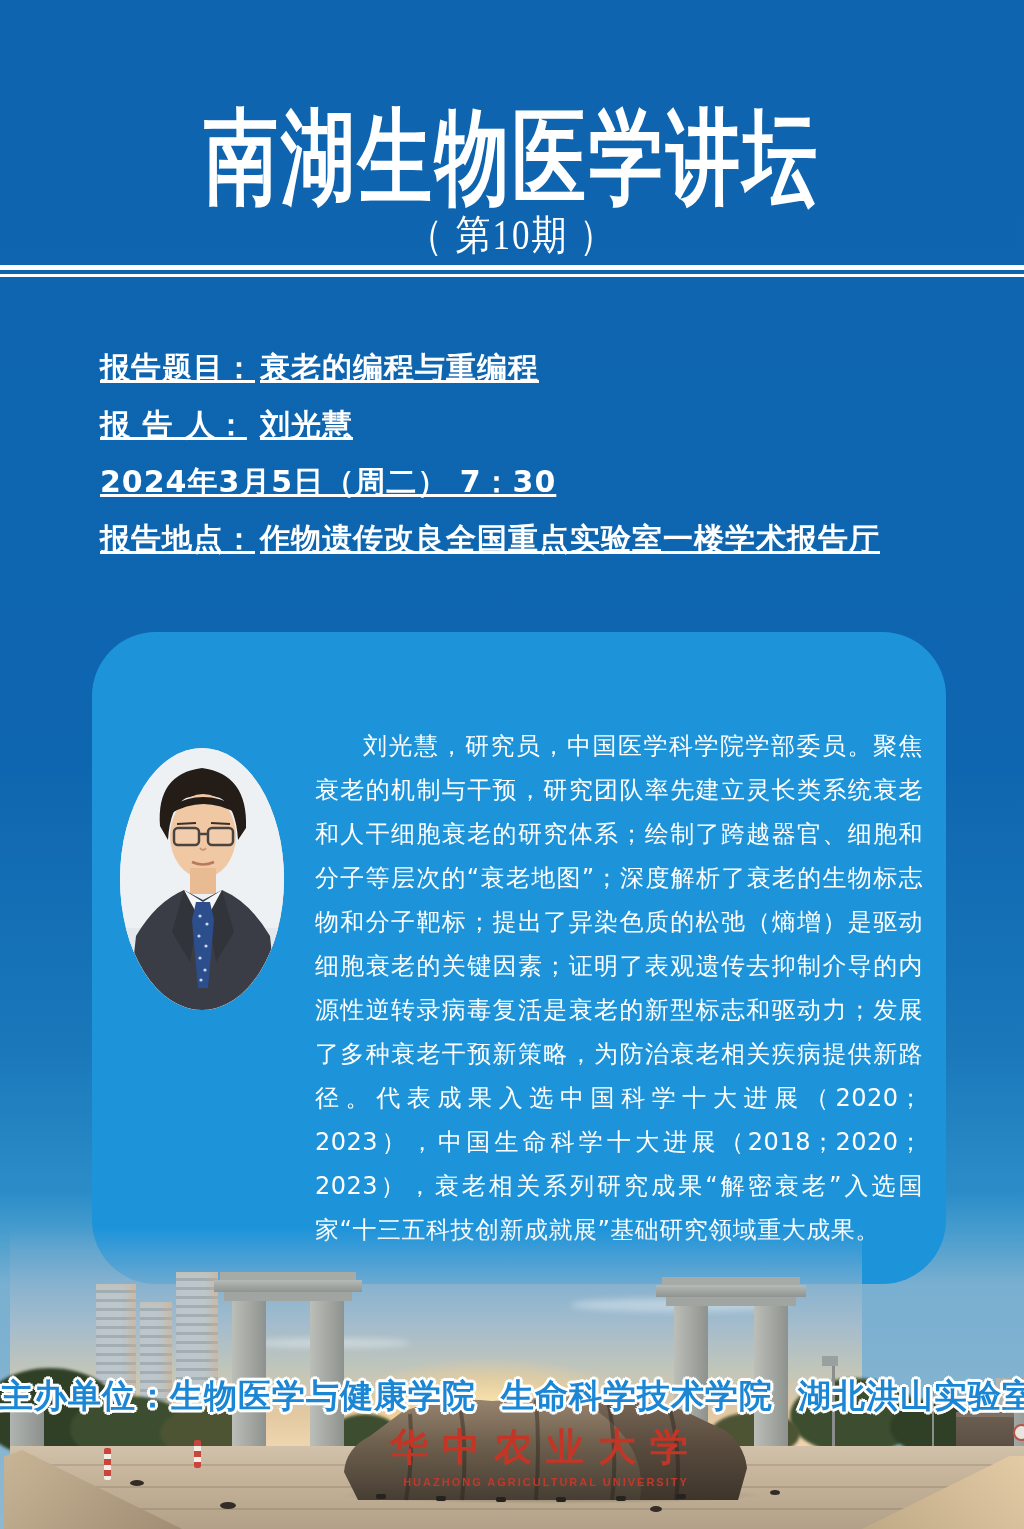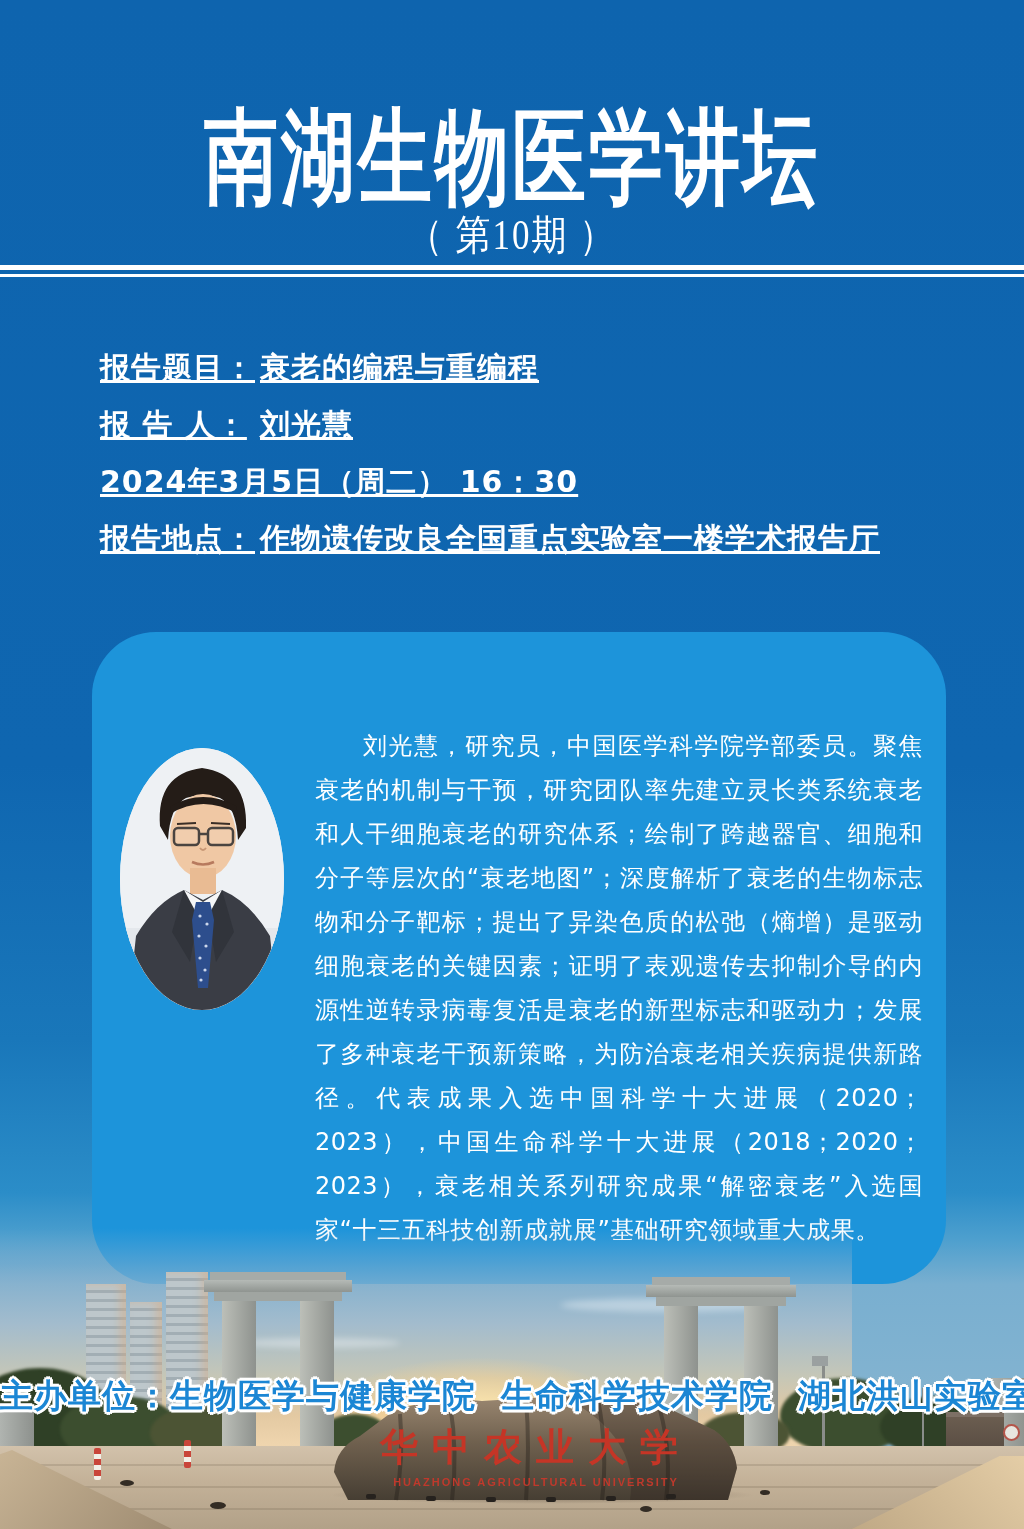--- a/index.html
+++ b/index.html
@@ -38,21 +38,21 @@
     position:absolute;left:28px;top:116px;width:164px;height:262px;
     border-radius:50%;overflow:hidden;background:#eef1f4;
   }
   .bio-text{
     position:absolute;left:223px;top:92px;width:608px;
     color:#fff;font-size:24px;line-height:44px;text-align:justify;
     text-indent:2em;letter-spacing:.5px;
   }
   
   .campus{
-    position:absolute;left:0;top:1228px;width:852px;height:301px;
+    position:absolute;left:10px;top:1228px;width:852px;height:301px;
     background:linear-gradient(180deg,rgba(64,154,206,0) 0%,rgba(122,172,206,.55) 12%,#a3bccd 32%,#c7c7b6 50%,#e3c9a2 62%,#efd5ae 72%,#e9cda5 76%,#dfc29a 80%);
   }
   .campus *{position:absolute;}
   .cloud{background:rgba(255,255,255,.35);border-radius:50%;filter:blur(3px);}
   .sun-glow{
     left:330px;top:130px;width:300px;height:110px;border-radius:50%;
     background:radial-gradient(ellipse at center,rgba(255,236,180,.95) 0%,rgba(255,212,140,.45) 45%,rgba(255,212,140,0) 72%);
   }
   .building{background:repeating-linear-gradient(180deg,#bdc7cb 0 6px,#a2aeb4 6px 9px);box-shadow:inset -6px 0 8px rgba(214,170,130,.5);}
   .tree{background:#3c4e2f;border-radius:50%;filter:blur(1.5px);}
@@ -109,21 +109,21 @@
   <div class="info-block">
     <div class="info-row">
       <span class="info-label">报告题目：</span>
       <span class="info-value">衰老的编程与重编程</span>
     </div>
     <div class="info-row">
       <span class="info-label">报 告 人：</span>
       <span class="info-value">刘光慧</span>
     </div>
     <div class="info-row">
-      <span class="info-value">2024年3月5日（周二） 16：30</span>
+      <span class="info-value">2024年3月5日（周二） 7：30</span>
     </div>
     <div class="info-row">
       <span class="info-label">报告地点：</span>
       <span class="info-value">作物遗传改良全国重点实验室一楼学术报告厅</span>
     </div>
   </div>
 
   <div class="speaker-card">
     <div class="portrait">
       <svg viewBox="0 0 164 262" width="164" height="262">

